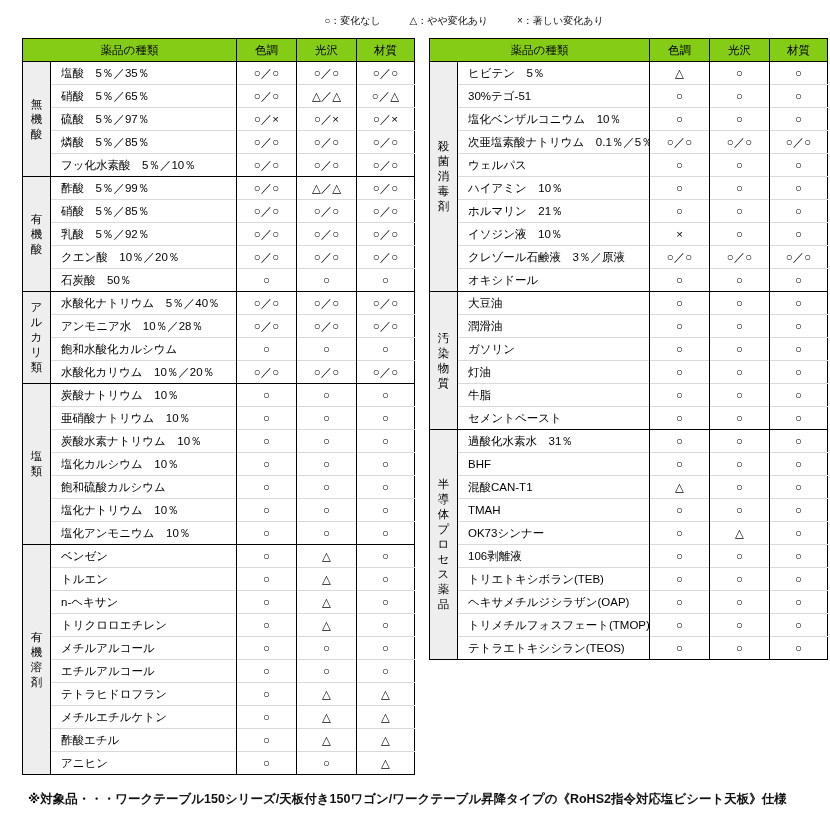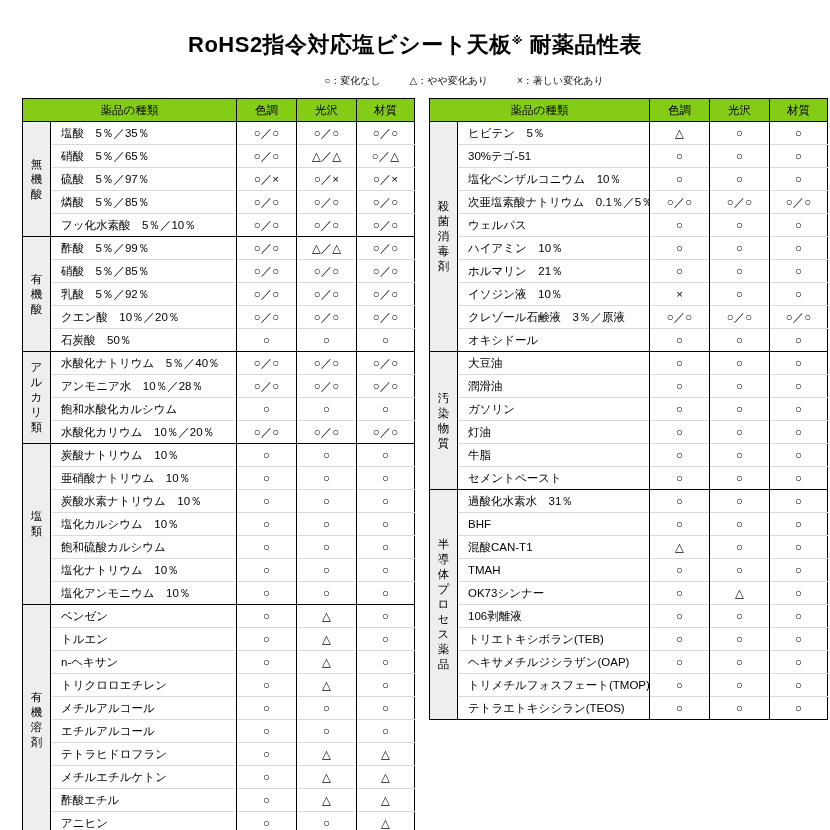--- a/index.html
+++ b/index.html
@@ -100,24 +100,20 @@
     font-weight:bold;
   }
   .rightcol{width:400px;}
   .leftcol{width:394px;}
 </style>
 </head>
 <body>
 
 <div class="page">
 
-  <div class="title">
-    <span>RoHS2指令対応塩ビシート天板</span><span class="sup">※</span>
-    <span>耐薬品性表</span>
-  </div>
 
   <div class="legend">
     <span>○：変化なし</span>
     <span>△：やや変化あり</span>
     <span>×：著しい変化あり</span>
   </div>
 
   <div class="tables">
 
     <table class="tbl leftcol">
@@ -532,14 +528,15 @@
             <td class="name">テトラエトキシシラン(TEOS)</td>
             <td class="mark">○</td>
             <td class="mark">○</td>
             <td class="mark">○</td>
           </tr>
         </tbody>
     </table>
 
   </div>
 
+  <div class="bottomnote">※対象品・・・ワークテーブル150シリーズ/天板付き150ワゴン/ワークテーブル昇降タイプの《RoHS2指令対応塩ビシート天板》仕様</div>
 
 </div>
 
 </body></html>

